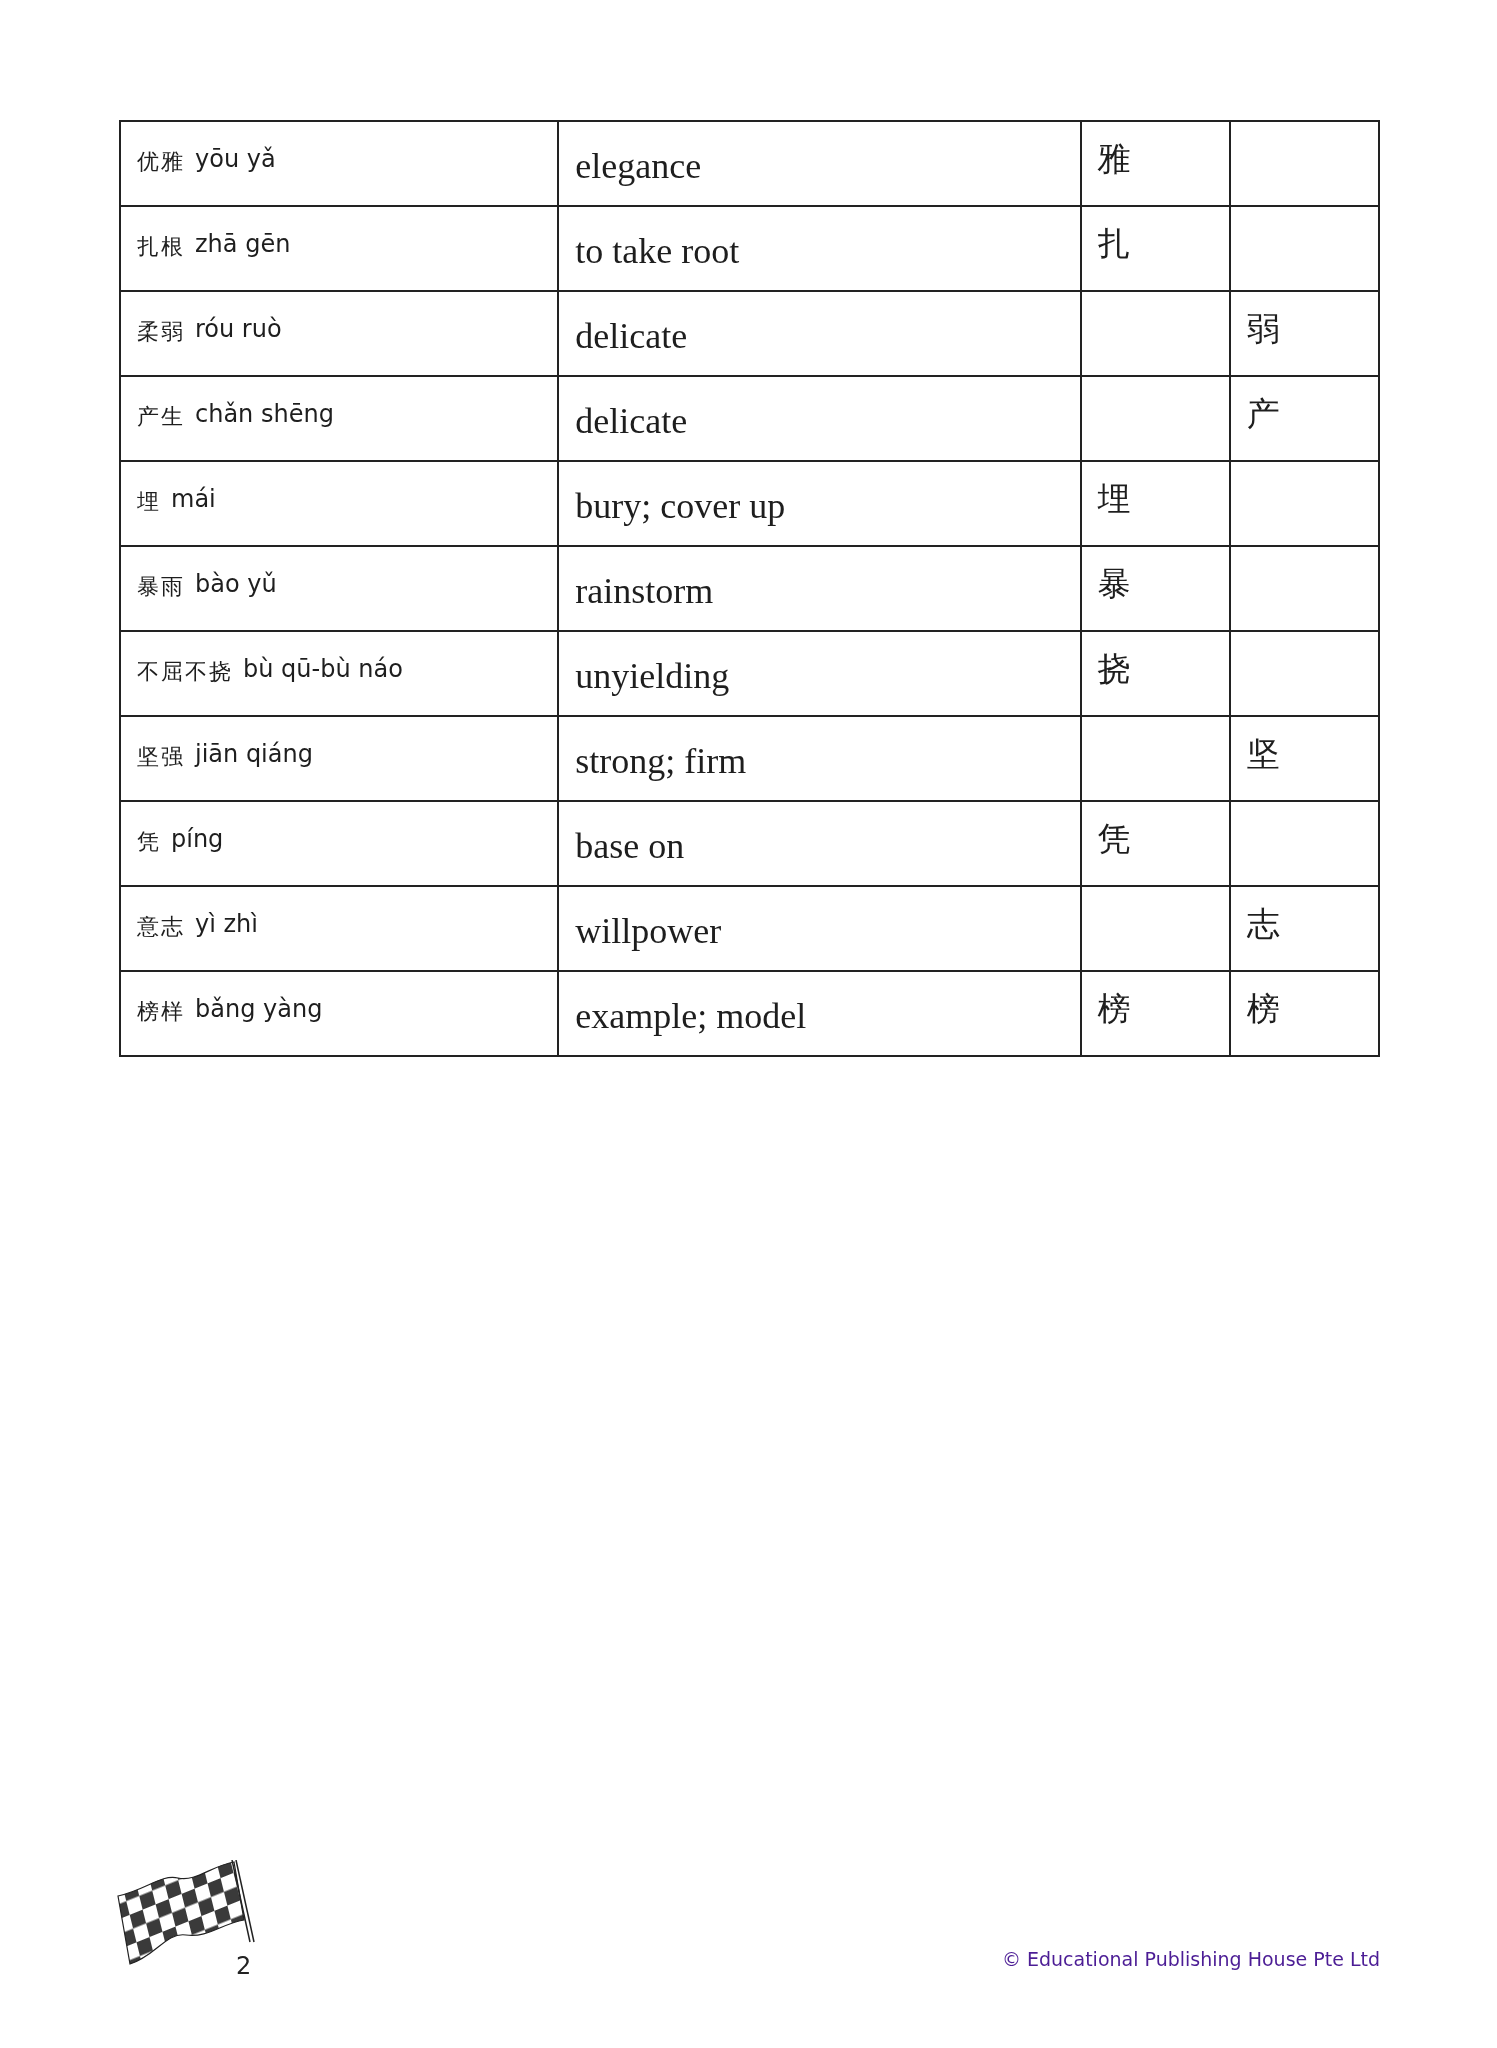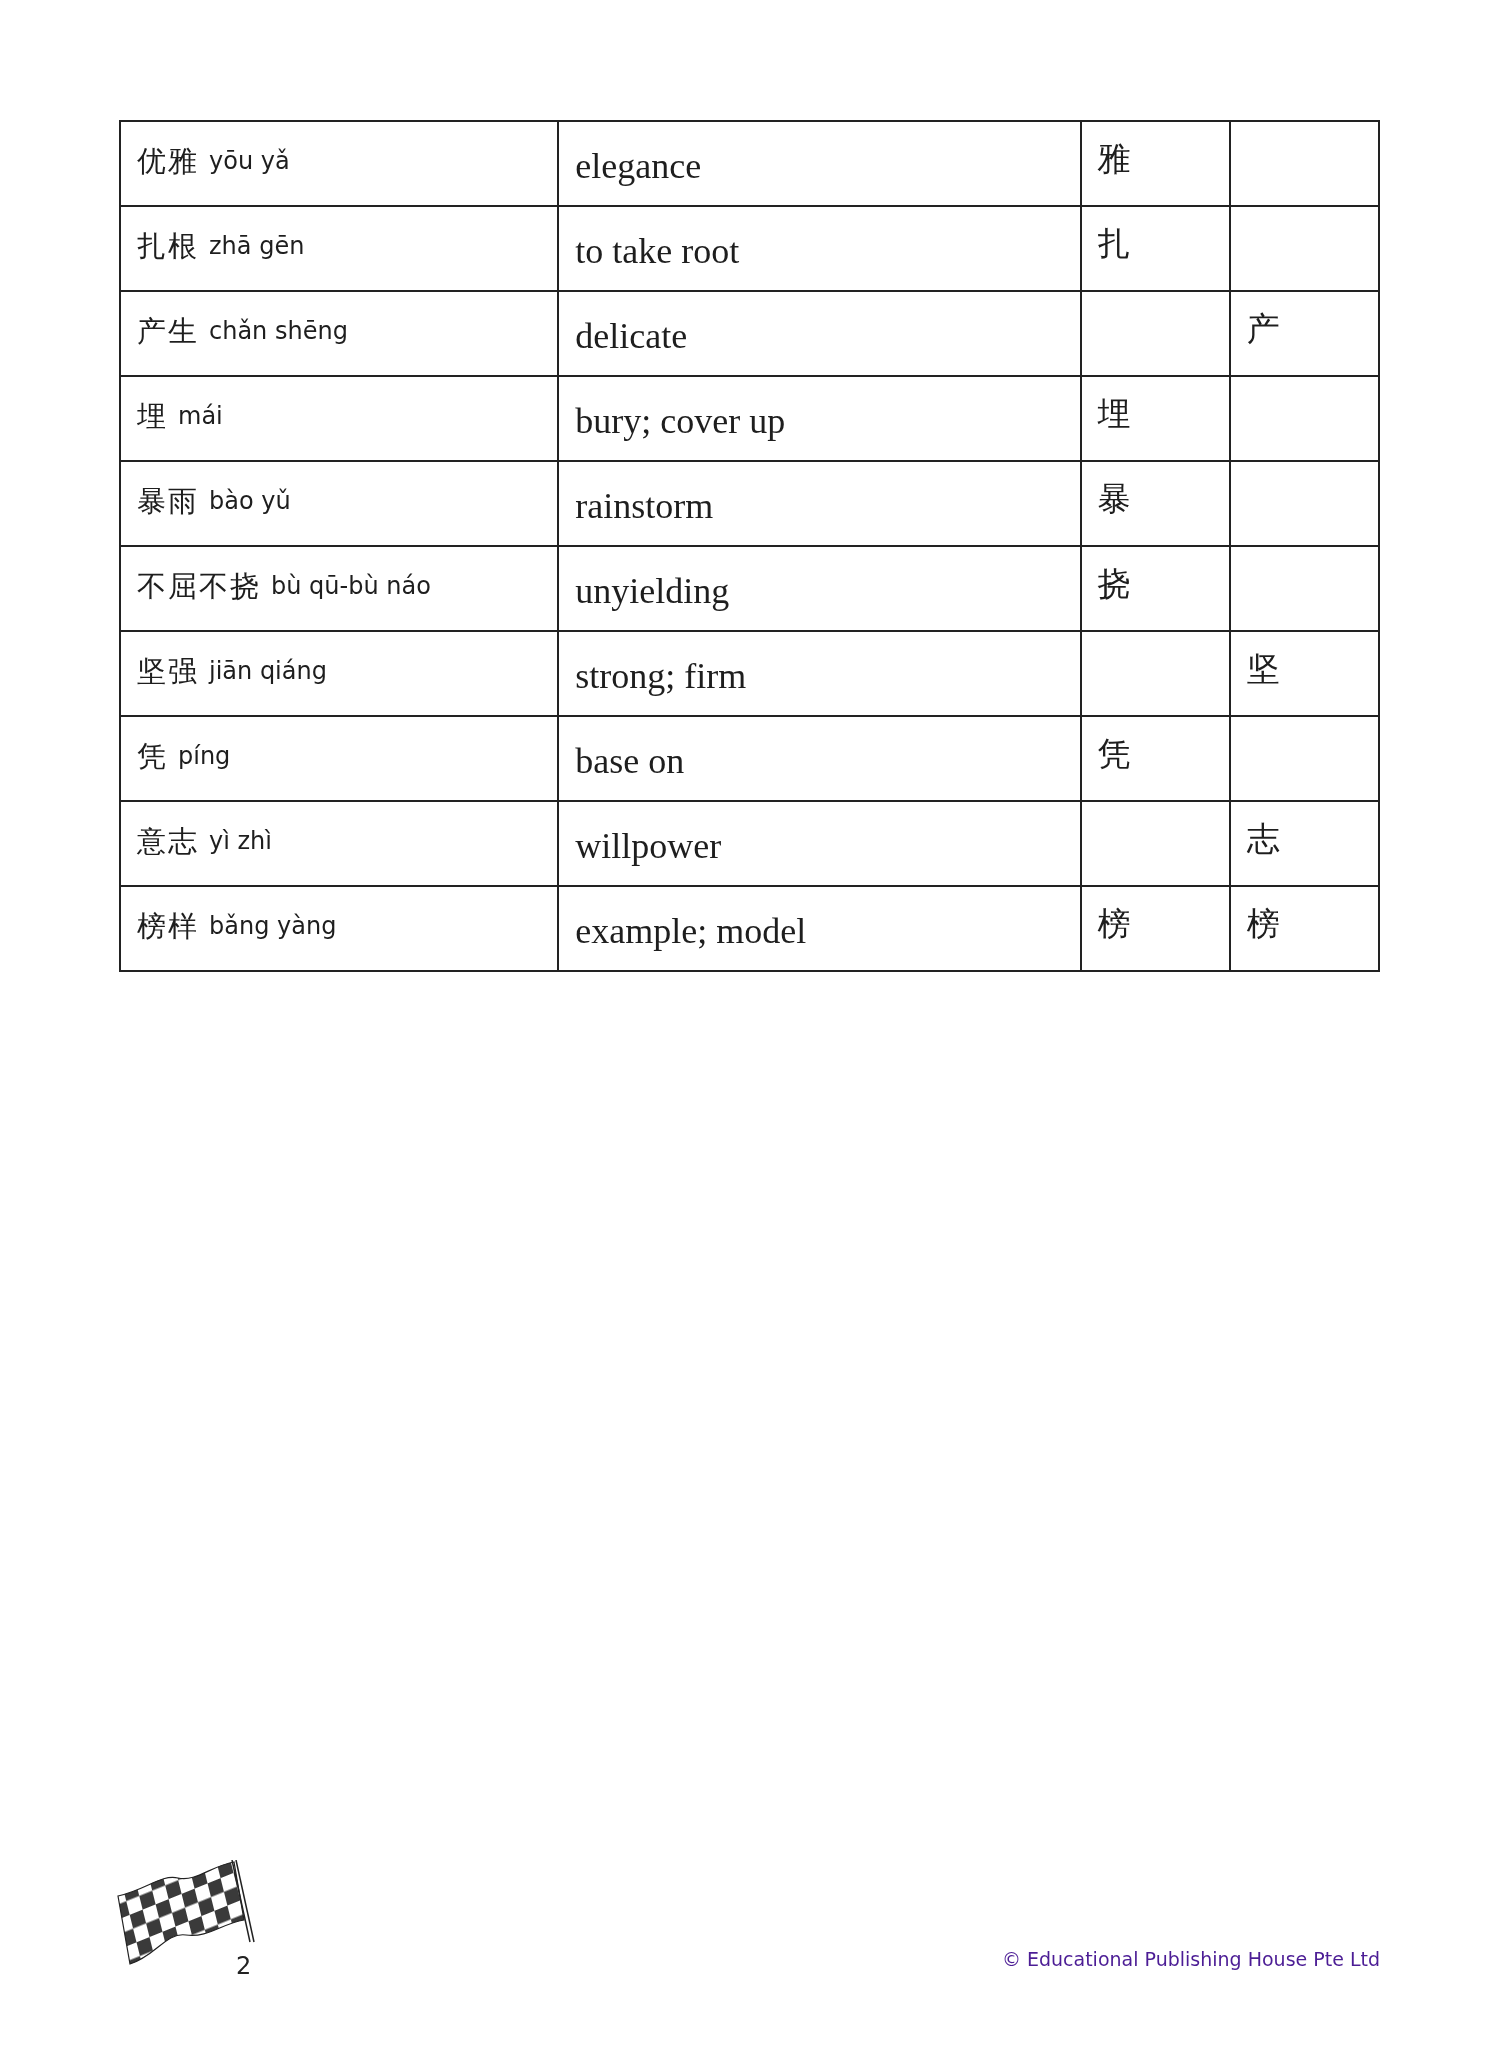--- a/index.html
+++ b/index.html
@@ -17,21 +17,21 @@
     vertical-align: middle;
     white-space: nowrap;
     overflow: hidden;
   }
   .col-word { width: 417px; }
   .col-meaning { width: 497px; }
   .col-a { width: 142px; }
   .col-b { width: 142px; }
   .hanzi {
     font-family: "DejaVu Serif", serif;
-    font-size: 29px;
+    font-size: 22px;
     letter-spacing: 2px;
     font-weight: normal;
     position: relative; top: -2px;
   }
   .pinyin {
     font-family: "DejaVu Sans", sans-serif;
     font-size: 24px;
     margin-left: 10px;
     position: relative; top: -4px;
   }
@@ -71,20 +71,26 @@
         <td><span class="hanzi">优雅</span><span class="pinyin">yōu yǎ</span></td>
         <td><span class="meaning">elegance</span></td>
         <td class="char-cell"><span>雅</span></td>
         <td class="char-cell"><span></span></td>
       </tr>
       <tr>
         <td><span class="hanzi">扎根</span><span class="pinyin">zhā gēn</span></td>
         <td><span class="meaning">to take root</span></td>
         <td class="char-cell"><span>扎</span></td>
         <td class="char-cell"><span></span></td>
+      </tr>
+      <tr>
+        <td><span class="hanzi">柔弱</span><span class="pinyin">róu ruò</span></td>
+        <td><span class="meaning">delicate</span></td>
+        <td class="char-cell"><span></span></td>
+        <td class="char-cell"><span>弱</span></td>
       </tr>
       <tr>
         <td><span class="hanzi">产生</span><span class="pinyin">chǎn shēng</span></td>
         <td><span class="meaning">delicate</span></td>
         <td class="char-cell"><span></span></td>
         <td class="char-cell"><span>产</span></td>
       </tr>
       <tr>
         <td><span class="hanzi">埋</span><span class="pinyin">mái</span></td>
         <td><span class="meaning">bury; cover up</span></td>

